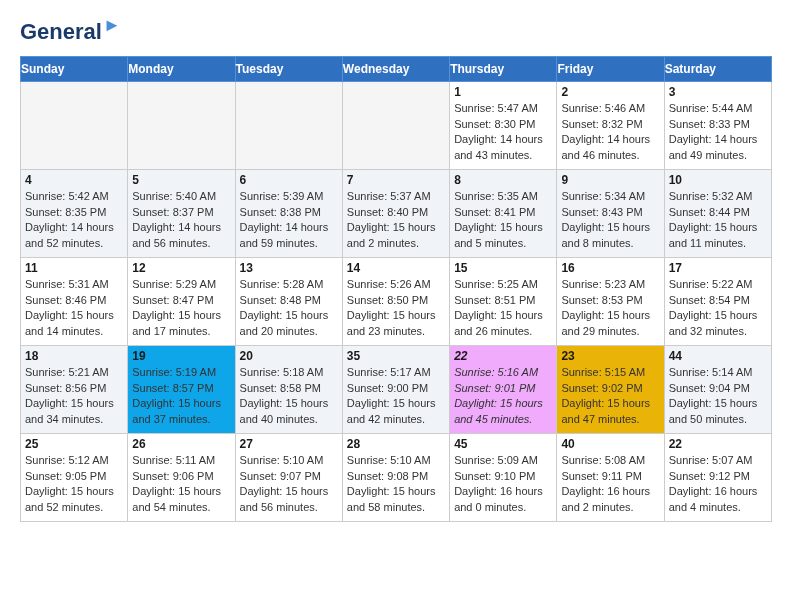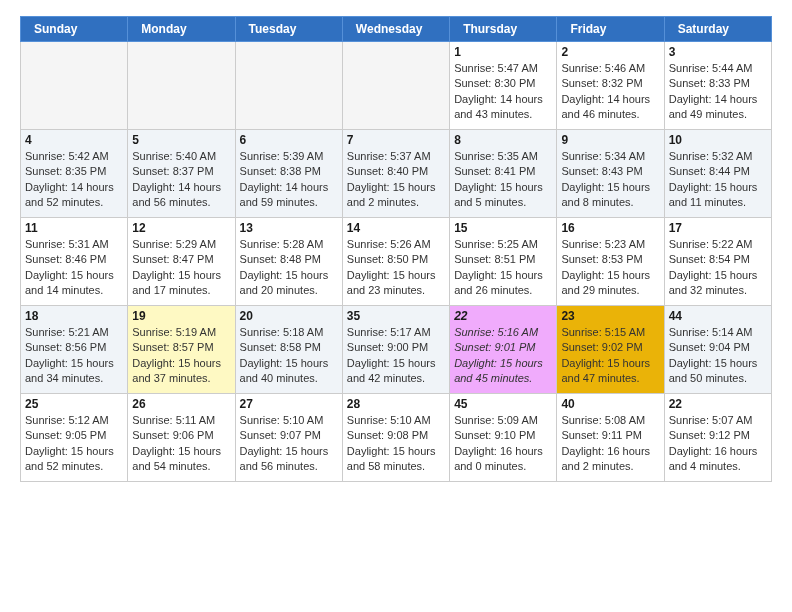--- a/index.html
+++ b/index.html
@@ -41,21 +41,21 @@
     }
     table {
       width: 100%;
       border-collapse: collapse;
     }
     thead tr th {
       background: #3070c0;
       color: #fff;
       font-size: 12px;
       font-weight: bold;
-      padding: 5px 13px;
+      padding: 5px 0;
       text-align: left;
       border: 1px solid #5590d8;
     }
     tbody tr td {
       border: 1px solid #ccc;
       vertical-align: top;
       padding: 3px 4px;
       font-size: 9.5px;
       color: #222;
       background: #fff;
@@ -80,20 +80,34 @@
       color: #333;
       line-height: 1.4;
     }
     .row-bg-light td:not(.empty) { background: #fff; }
     .row-bg-gray td:not(.empty) { background: #f0f4f8; }
   </style>
 </head>
 <body>
 
 <div class="page">
+  <div class="header">
+    <div class="logo">
+      <div style="display:flex;align-items:center;gap:2px;">
+        <div style="font-size:22px;font-weight:bold;color:#1a3a6b;line-height:1;">
+          <span style="color:#1a3a6b;">General</span><span style="color:#4a90d9;font-size:18px;vertical-align:super;margin-left:1px;">►</span>
+        </div>
+      </div>
+      <div style="font-size:22px;font-weight:bold;color:#4a90d9;line-height:1;border-top:2px solid #4a90d9;padding-top:1px;"></div>
+    </div>
+    <div class="title-block">
+      <div class="calendar-title"></div>
+      <div class="calendar-subtitle"></div>
+    </div>
+  </div>
 
   <table>
     <thead>
       <tr>
       <th>Sunday</th>
           <th>Monday</th>
           <th>Tuesday</th>
           <th>Wednesday</th>
           <th>Thursday</th>
           <th>Friday</th>
@@ -177,21 +191,21 @@
           <td>
             <span class="day-number">17</span>
             <div class="day-info">Sunrise: 5:22 AM<br>Sunset: 8:54 PM<br>Daylight: 15 hours and 32 minutes.</div>
           </td>
         </tr>
         <tr class="row-bg-gray">
           <td style="background: rgb(240, 244, 248);">
             <span class="day-number">18</span>
             <div class="day-info">Sunrise: 5:21 AM<br>Sunset: 8:56 PM<br>Daylight: 15 hours and 34 minutes.</div>
           </td>
-          <td style="background: #fef9c3;">
+          <td style="background: #0ea5e9;">
             <span class="day-number">19</span>
             <div class="day-info">Sunrise: 5:19 AM<br>Sunset: 8:57 PM<br>Daylight: 15 hours and 37 minutes.</div>
           </td>
           <td style="background: rgb(240, 244, 248);">
             <span class="day-number">20</span>
             <div class="day-info">Sunrise: 5:18 AM<br>Sunset: 8:58 PM<br>Daylight: 15 hours and 40 minutes.</div>
           </td>
           <td style="background: rgb(240, 244, 248);">
             <span class="day-number">35</span>
             <div class="day-info">Sunrise: 5:17 AM<br>Sunset: 9:00 PM<br>Daylight: 15 hours and 42 minutes.</div>

